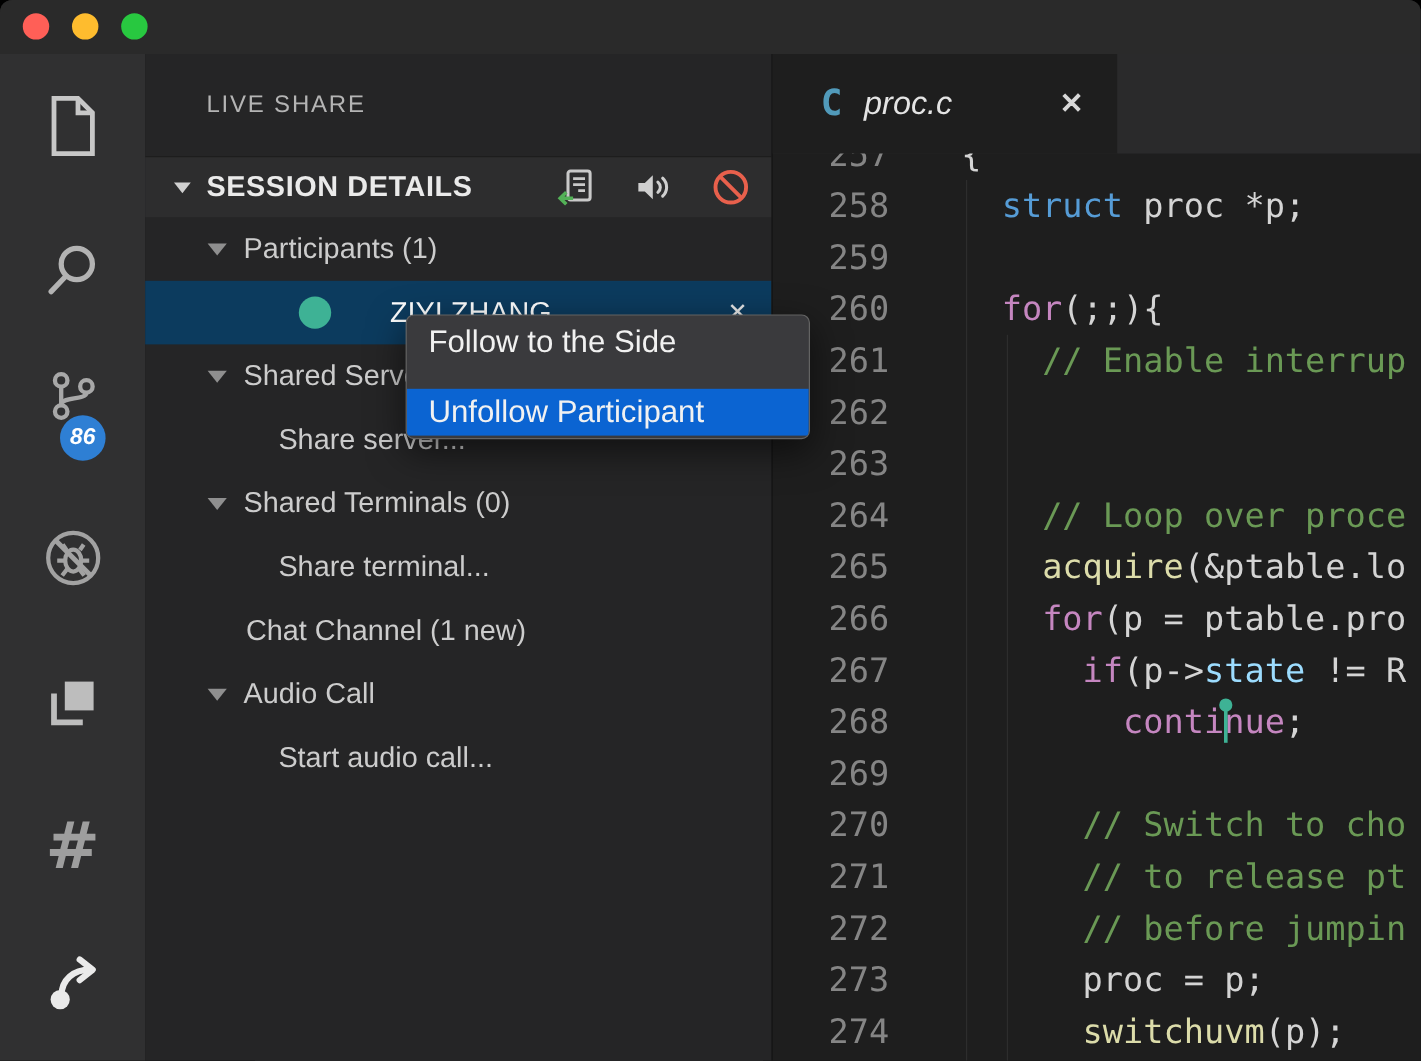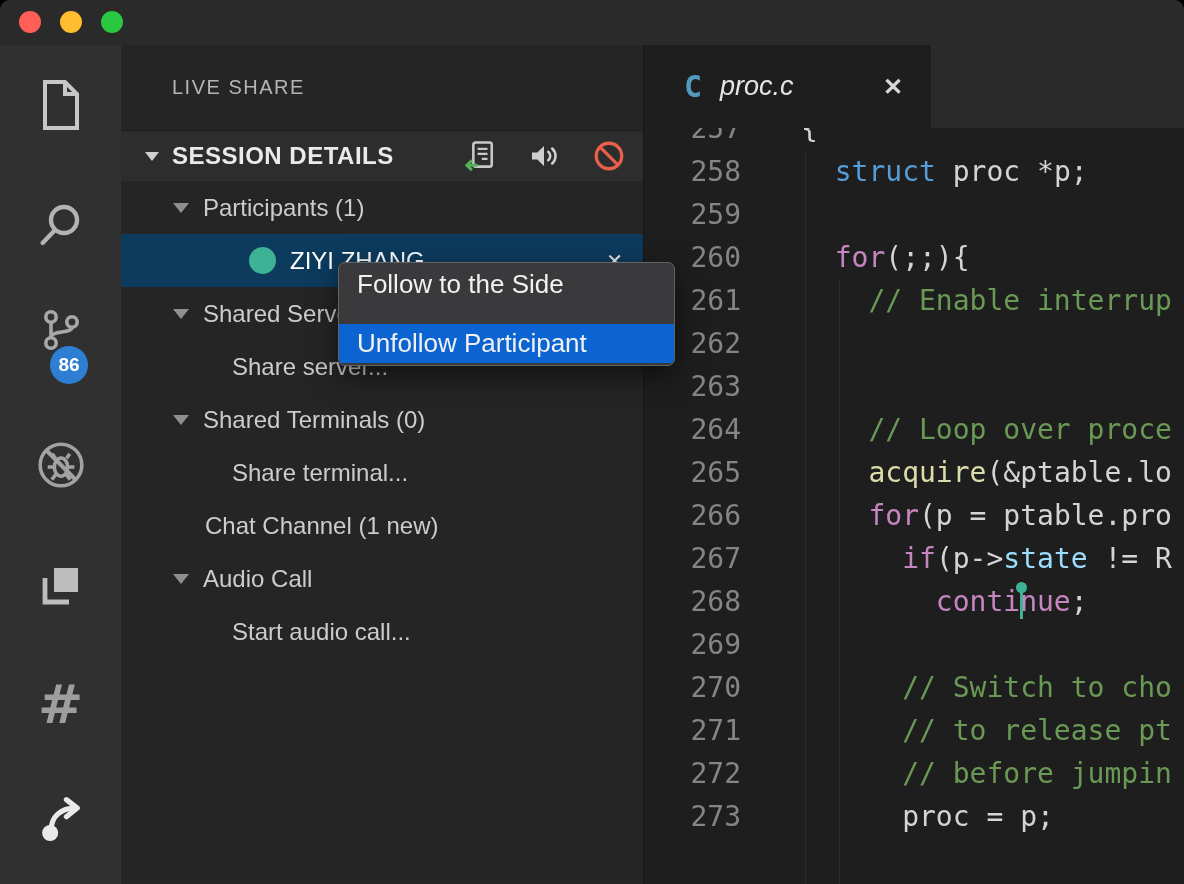--- a/index.html
+++ b/index.html
@@ -15,21 +15,21 @@
   .t-green{left:101px;background:#28c840;}
   .win-title{position:absolute;top:0;left:760px;width:380px;height:45px;line-height:45px;
              text-align:center;color:#a9a9a9;font-size:20px;margin-top:46px;}
 
   
   .activitybar{position:absolute;left:0;top:45px;width:121px;bottom:0;background:#303031;}
   .ab-item{position:absolute;left:0;width:121px;height:72px;display:flex;align-items:center;
            justify-content:center;color:#a6a6a6;overflow:visible;}
   .ab-explorer{top:24px;color:#c7c7c7;}
   .ab-search{top:144px;color:#b3b3b3;}
-  .ab-scm{top:249px;color:#a8a8a8;}
+  .ab-scm{top:249px;color:#a8a8a8;font-style:italic;}
   .ab-debug{top:384px;color:#a2a2a2;}
   .ab-frame{top:504px;color:#bdbdbd;}
   .ab-hash{top:624px;color:#9e9e9e;}
   .ab-share{top:739px;color:#eaeaea;}
   .scm-badge{position:absolute;left:50px;top:52px;width:38px;height:38px;border-radius:50%;
              color:#fff;font-size:19px;font-weight:700;display:flex;align-items:center;justify-content:center;}
   .hash-glyph{font-size:54px;font-weight:600;line-height:1;font-family:"DejaVu Sans",sans-serif;}
 
   
   .sidebar{position:absolute;left:121px;top:45px;width:522px;bottom:0;background:#252526;}
@@ -41,21 +41,21 @@
                   border-top:9px solid #d0d0d0;margin-right:13px;}
   .section-label{color:#eaeaea;font-weight:700;font-size:24px;letter-spacing:.5px;}
   .section-actions{margin-left:auto;display:flex;gap:29px;align-items:center;}
   .icon-btn{width:36px;height:36px;display:flex;align-items:center;justify-content:center;}
 
   .tree-row{display:flex;align-items:center;height:53px;font-size:24px;color:#cccccc;position:relative;}
   .tree-row.group{padding-left:52px;}
   .tree-row.item{padding-left:84px;}
   .tree-row.action{padding-left:111px;}
   .tree-row.participant{padding-left:128px;}
-  .tree-row.selected{color:#ffffff;}
+  .tree-row.selected{color:#ffffff;gap:35px;}
   .twisty{width:0;height:0;border-left:8px solid transparent;border-right:8px solid transparent;
           border-top:10px solid #8f8f8f;margin-right:14px;flex:0 0 auto;}
   .avatar-dot{width:27px;height:27px;border-radius:50%;margin-right:14px;flex:0 0 auto;}
   .tree-label{white-space:nowrap;}
   .row-close{margin-left:auto;margin-right:20px;font-size:20px;color:#e8e8e8;}
 
   
   .context-menu{position:absolute;left:338px;top:262px;width:337px;background:#3a3a3d;
                 border:1px solid #636363;border-radius:7px;overflow:hidden;
                 box-shadow:0 10px 30px rgba(0,0,0,.55);z-index:100;padding:2px 0;}
@@ -291,17 +291,21 @@
             <span class="code"><span class="tk-p">      </span><span class="tk-m">// to release pt</span></span>
           </div>
           <div class="line">
             <span class="gutter">272</span>
             <span class="code"><span class="tk-p">      </span><span class="tk-m">// before jumpin</span></span>
           </div>
           <div class="line">
             <span class="gutter">273</span>
             <span class="code"><span class="tk-p">      proc = p;</span></span>
           </div>
+          <div class="line">
+            <span class="gutter">274</span>
+            <span class="code"><span class="tk-p">      </span><span class="tk-f">switchuvm</span><span class="tk-p">(p);</span></span>
+          </div>
         </div>
     </div>
   </div>
 
 </div>
 
 </body></html>

